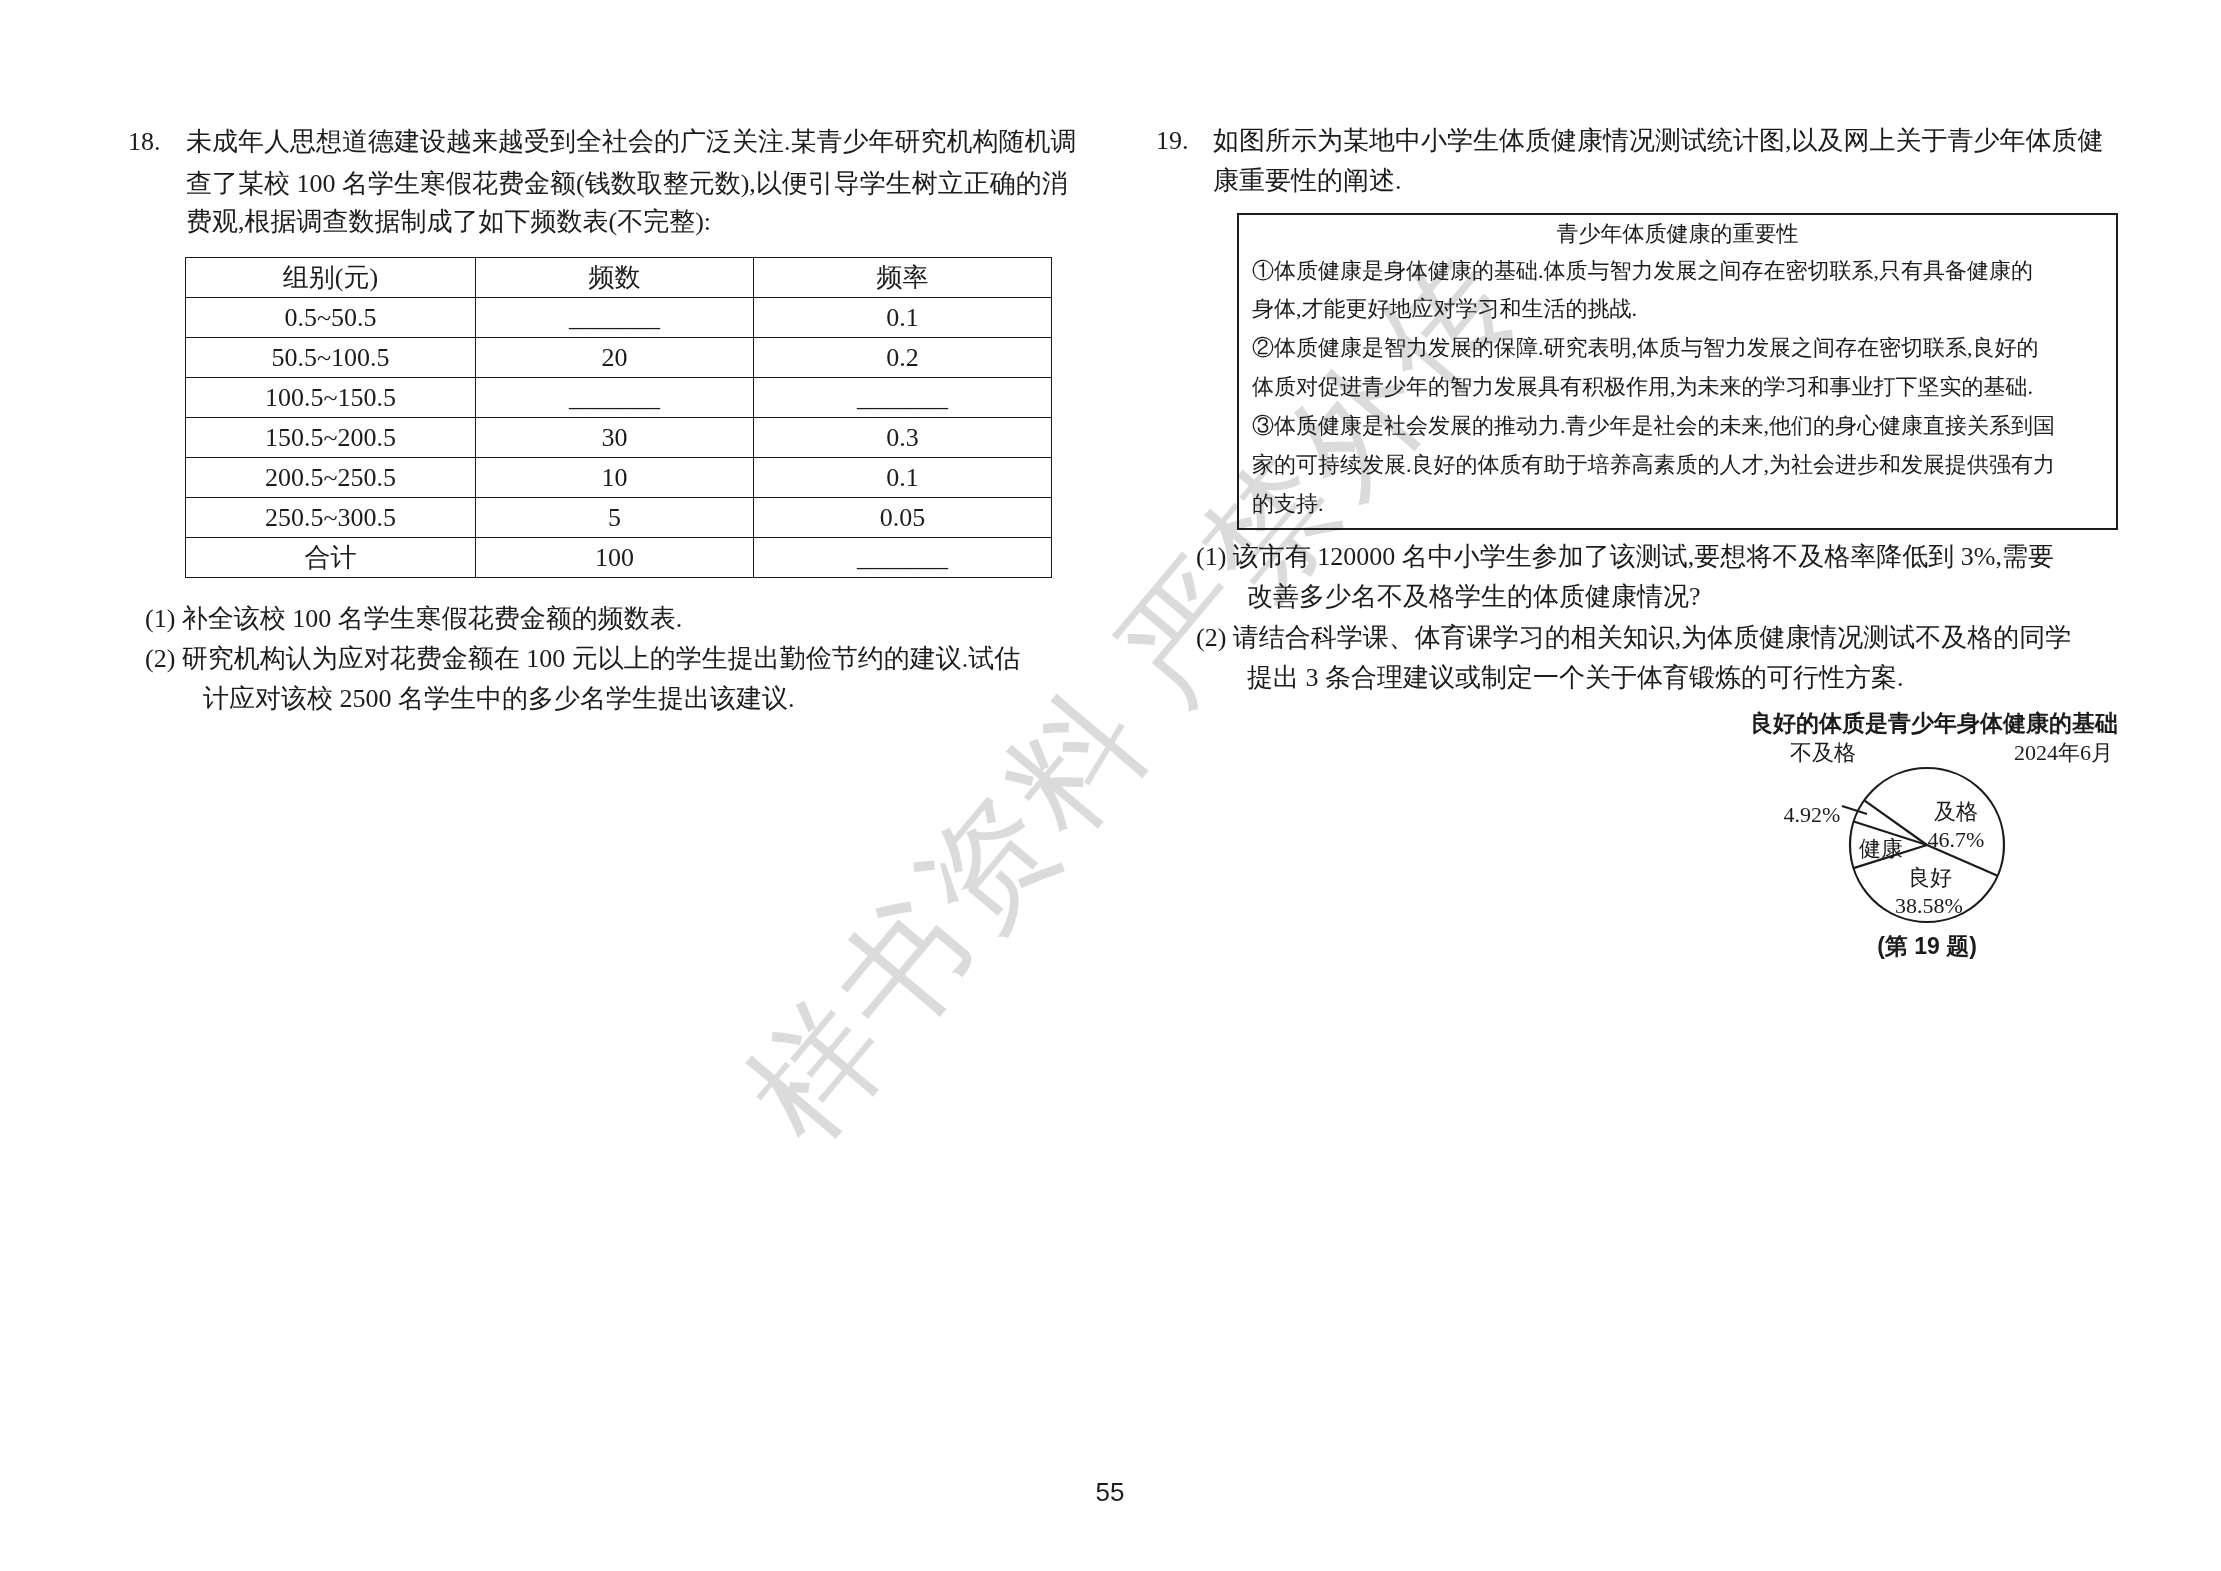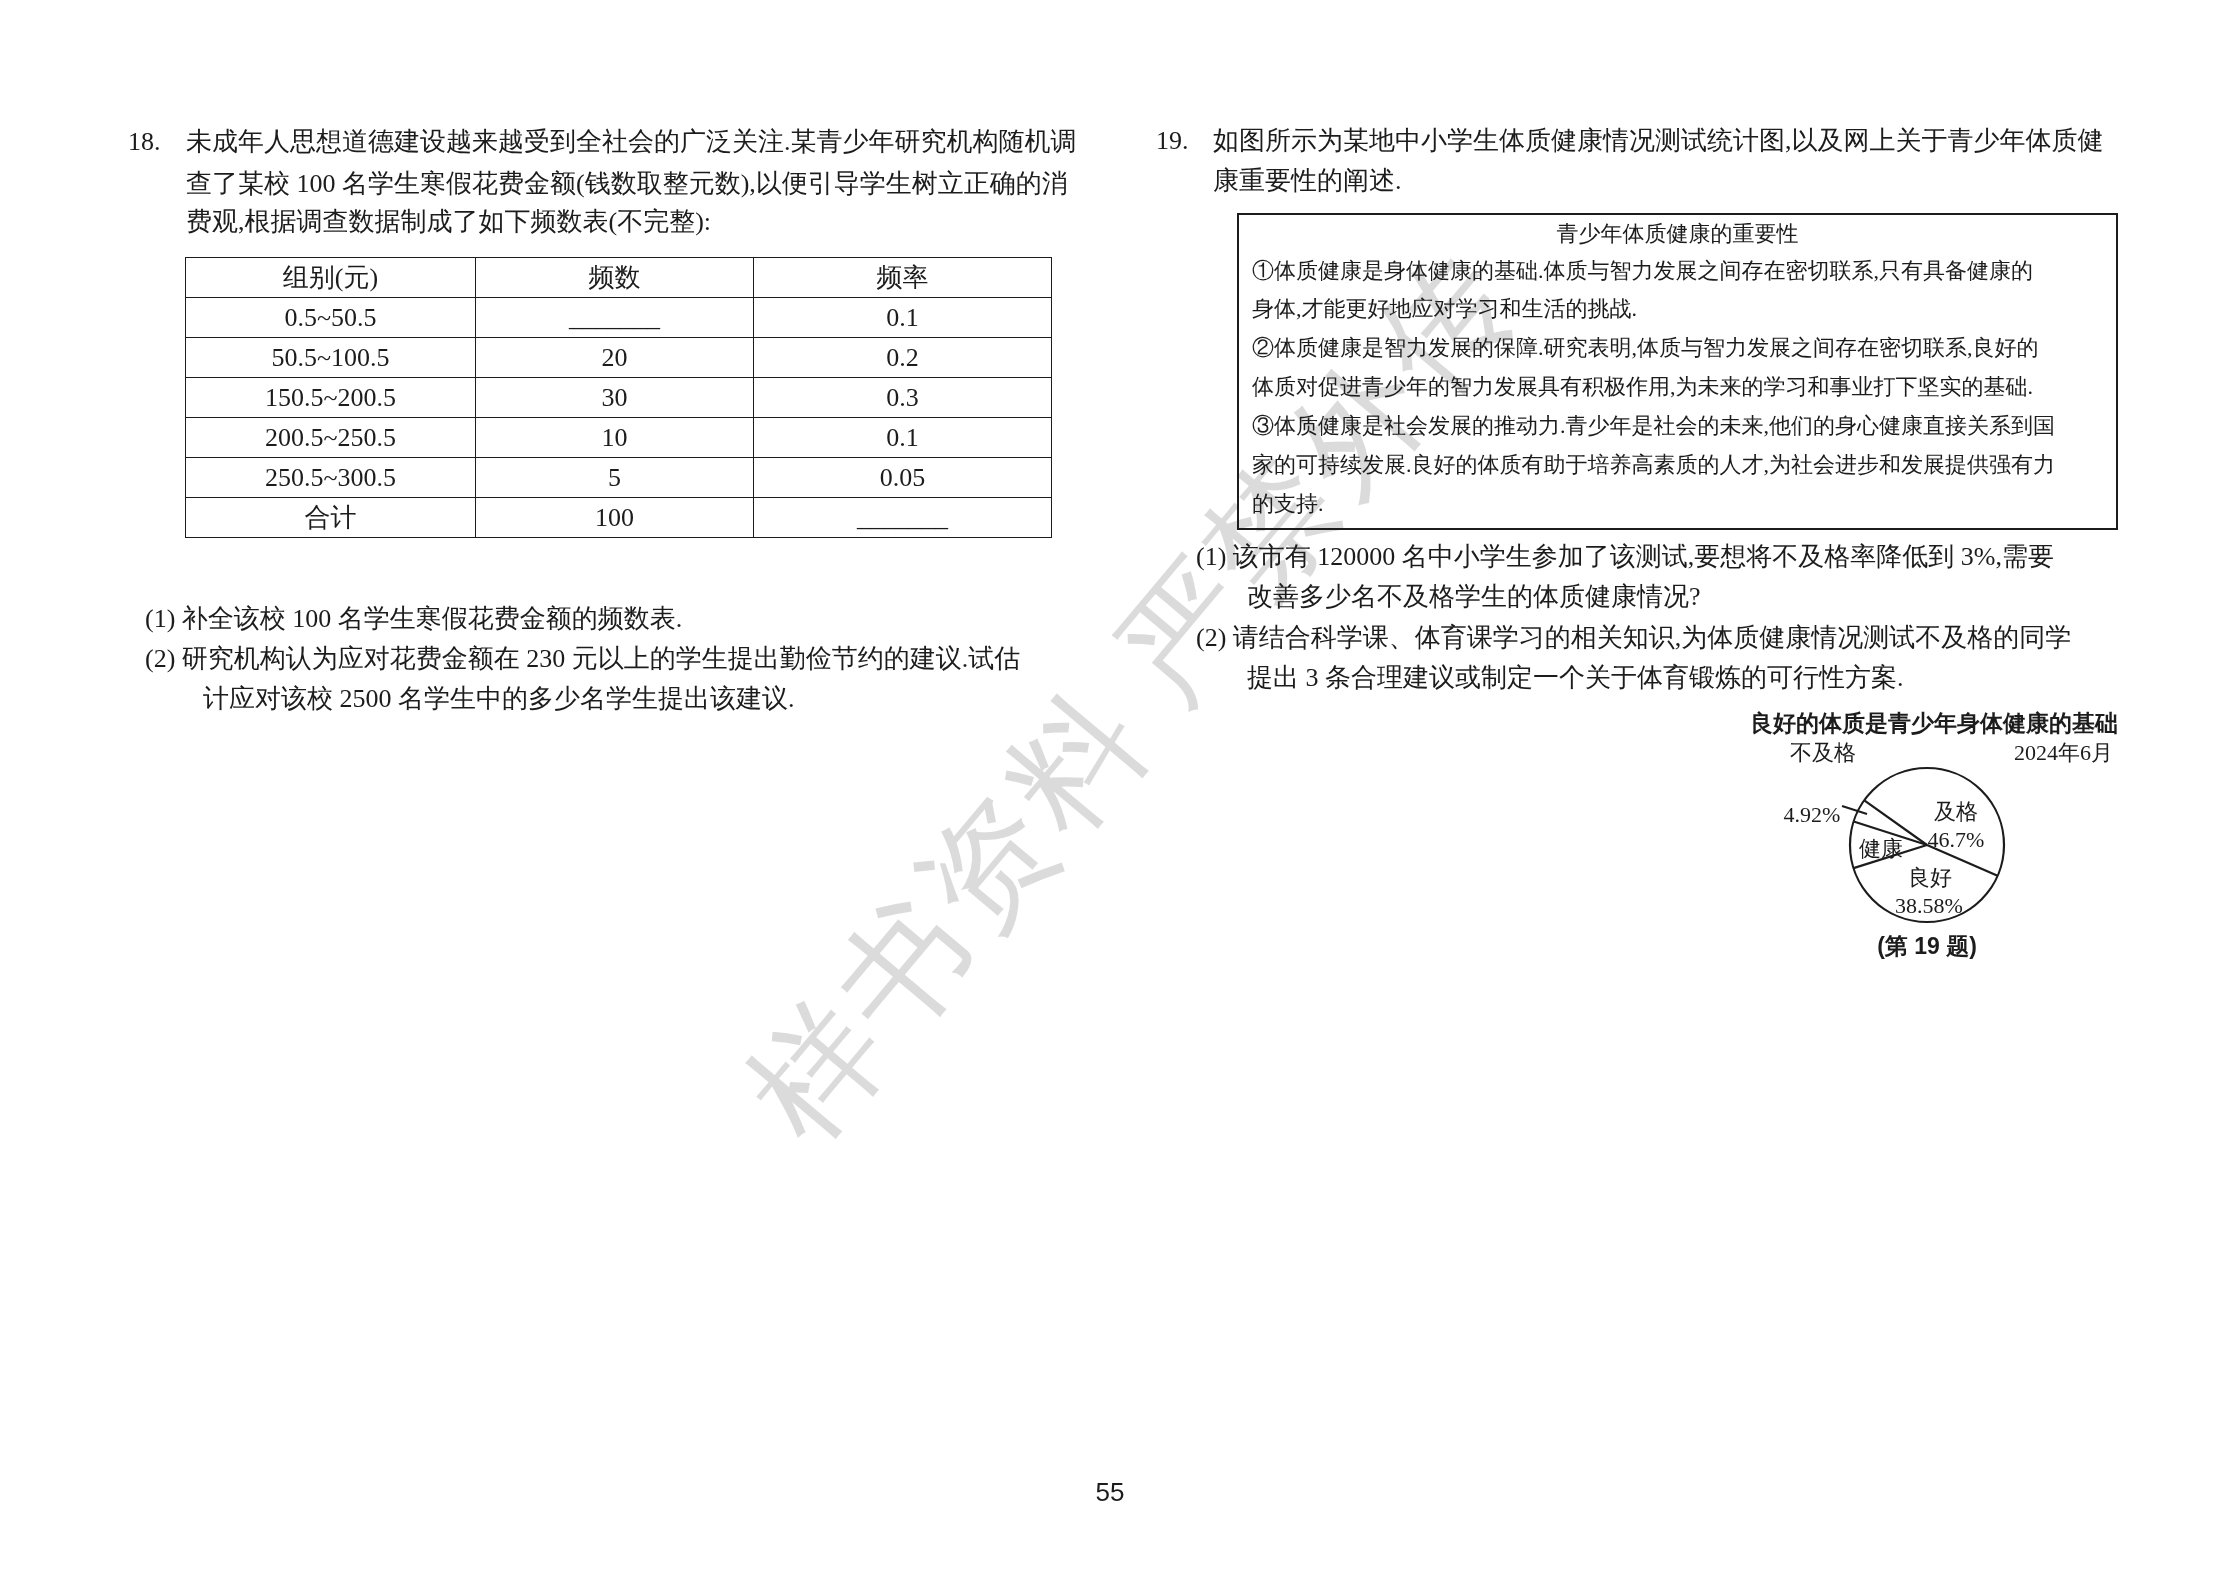--- a/index.html
+++ b/index.html
@@ -55,20 +55,25 @@
         <td>0.5~50.5</td>
         <td>_______</td>
         <td>0.1</td>
       </tr>
       <tr>
         <td>50.5~100.5</td>
         <td>20</td>
         <td>0.2</td>
       </tr>
       <tr>
+        <td>100.5~150.5</td>
+        <td>_______</td>
+        <td>_______</td>
+      </tr>
+      <tr>
         <td>150.5~200.5</td>
         <td>30</td>
         <td>0.3</td>
       </tr>
       <tr>
         <td>200.5~250.5</td>
         <td>10</td>
         <td>0.1</td>
       </tr>
       <tr>
@@ -78,21 +83,21 @@
       </tr>
       <tr>
         <td>合计</td>
         <td>100</td>
         <td>_______</td>
       </tr>
     </tbody>
       </table>
 
     <div class="abs body-text" style="left:145px;top:604px;">(1) 补全该校 100 名学生寒假花费金额的频数表.</div>
-    <div class="abs body-text" style="left:145px;top:644px;">(2) 研究机构认为应对花费金额在 230 元以上的学生提出勤俭节约的建议.试估</div>
+    <div class="abs body-text" style="left:145px;top:644px;">(2) 研究机构认为应对花费金额在 100 元以上的学生提出勤俭节约的建议.试估</div>
     <div class="abs body-text" style="left:203px;top:684px;">计应对该校 2500 名学生中的多少名学生提出该建议.</div>
 
     <div class="abs body-text" style="left:1156px;top:126px;">19.</div>
     <div class="abs body-text" style="left:1213px;top:126px;">如图所示为某地中小学生体质健康情况测试统计图,以及网上关于青少年体质健</div>
     <div class="abs body-text" style="left:1213px;top:166px;">康重要性的阐述.</div>
 
     <div class="box">
       <div class="btitle" style="top:6px;">青少年体质健康的重要性</div>
       <div class="bline" style="top:43px;">①体质健康是身体健康的基础.体质与智力发展之间存在密切联系,只有具备健康的</div>
       <div class="bline" style="top:81px;">身体,才能更好地应对学习和生活的挑战.</div>

